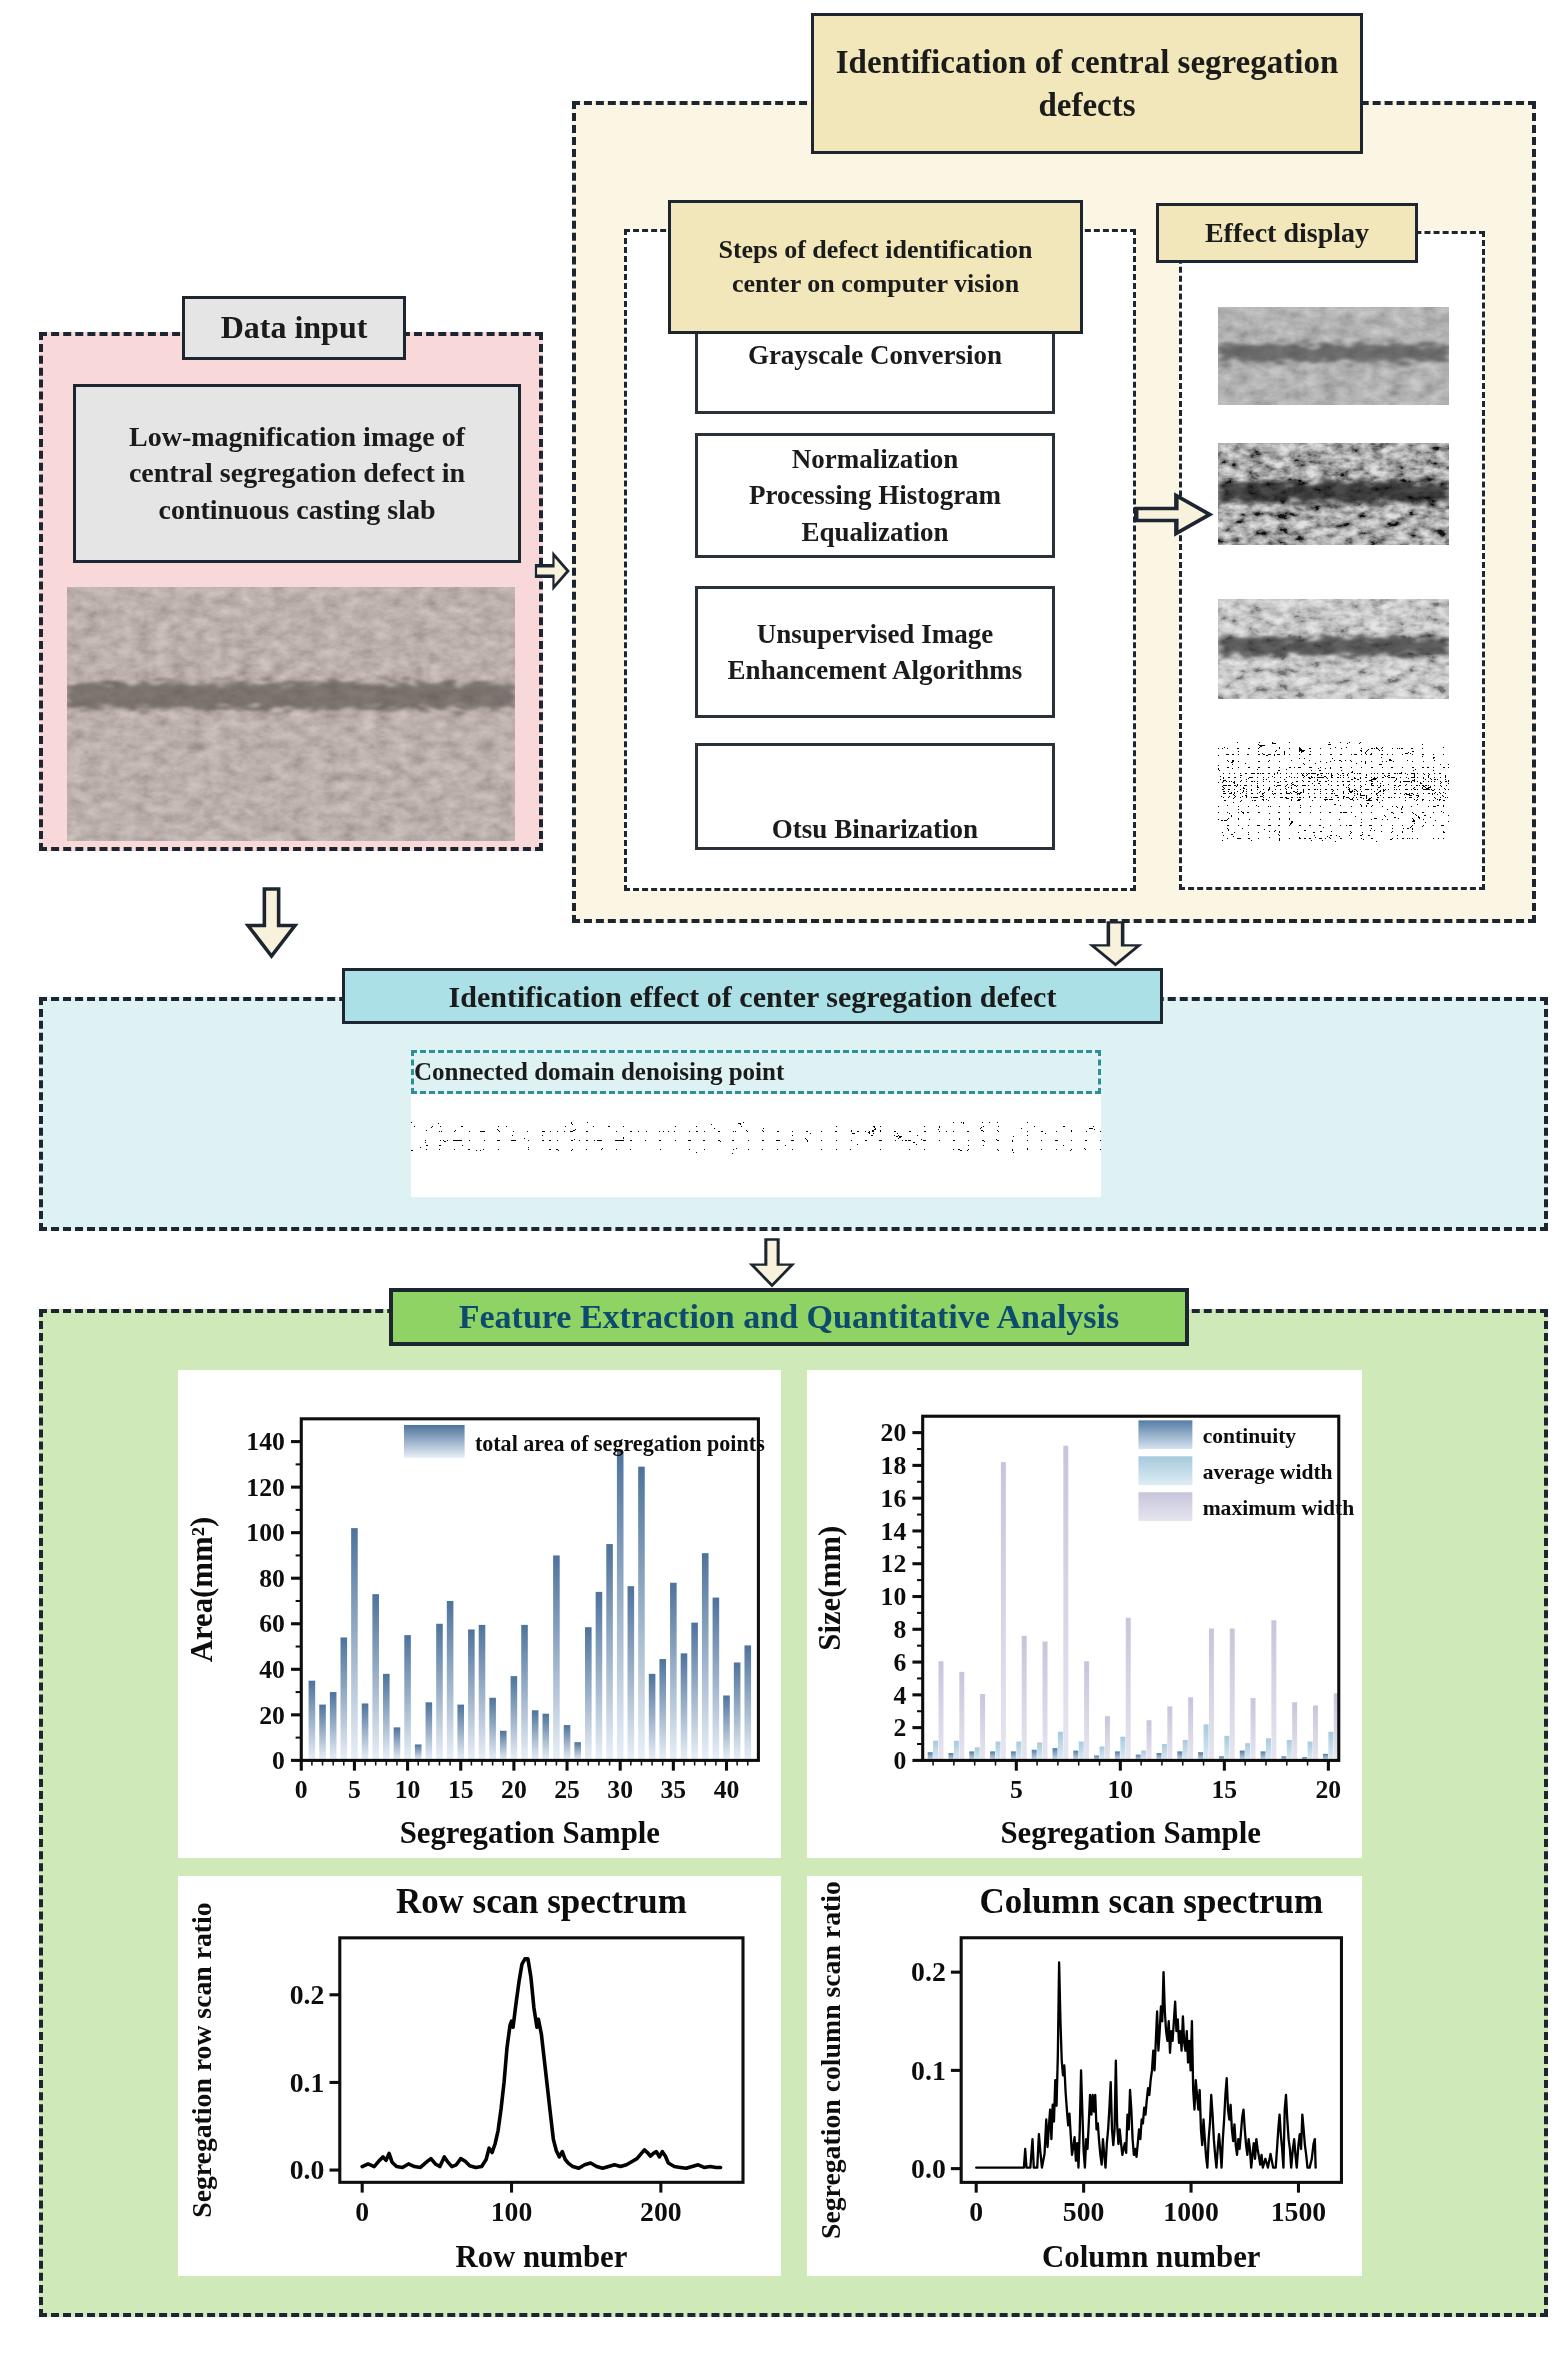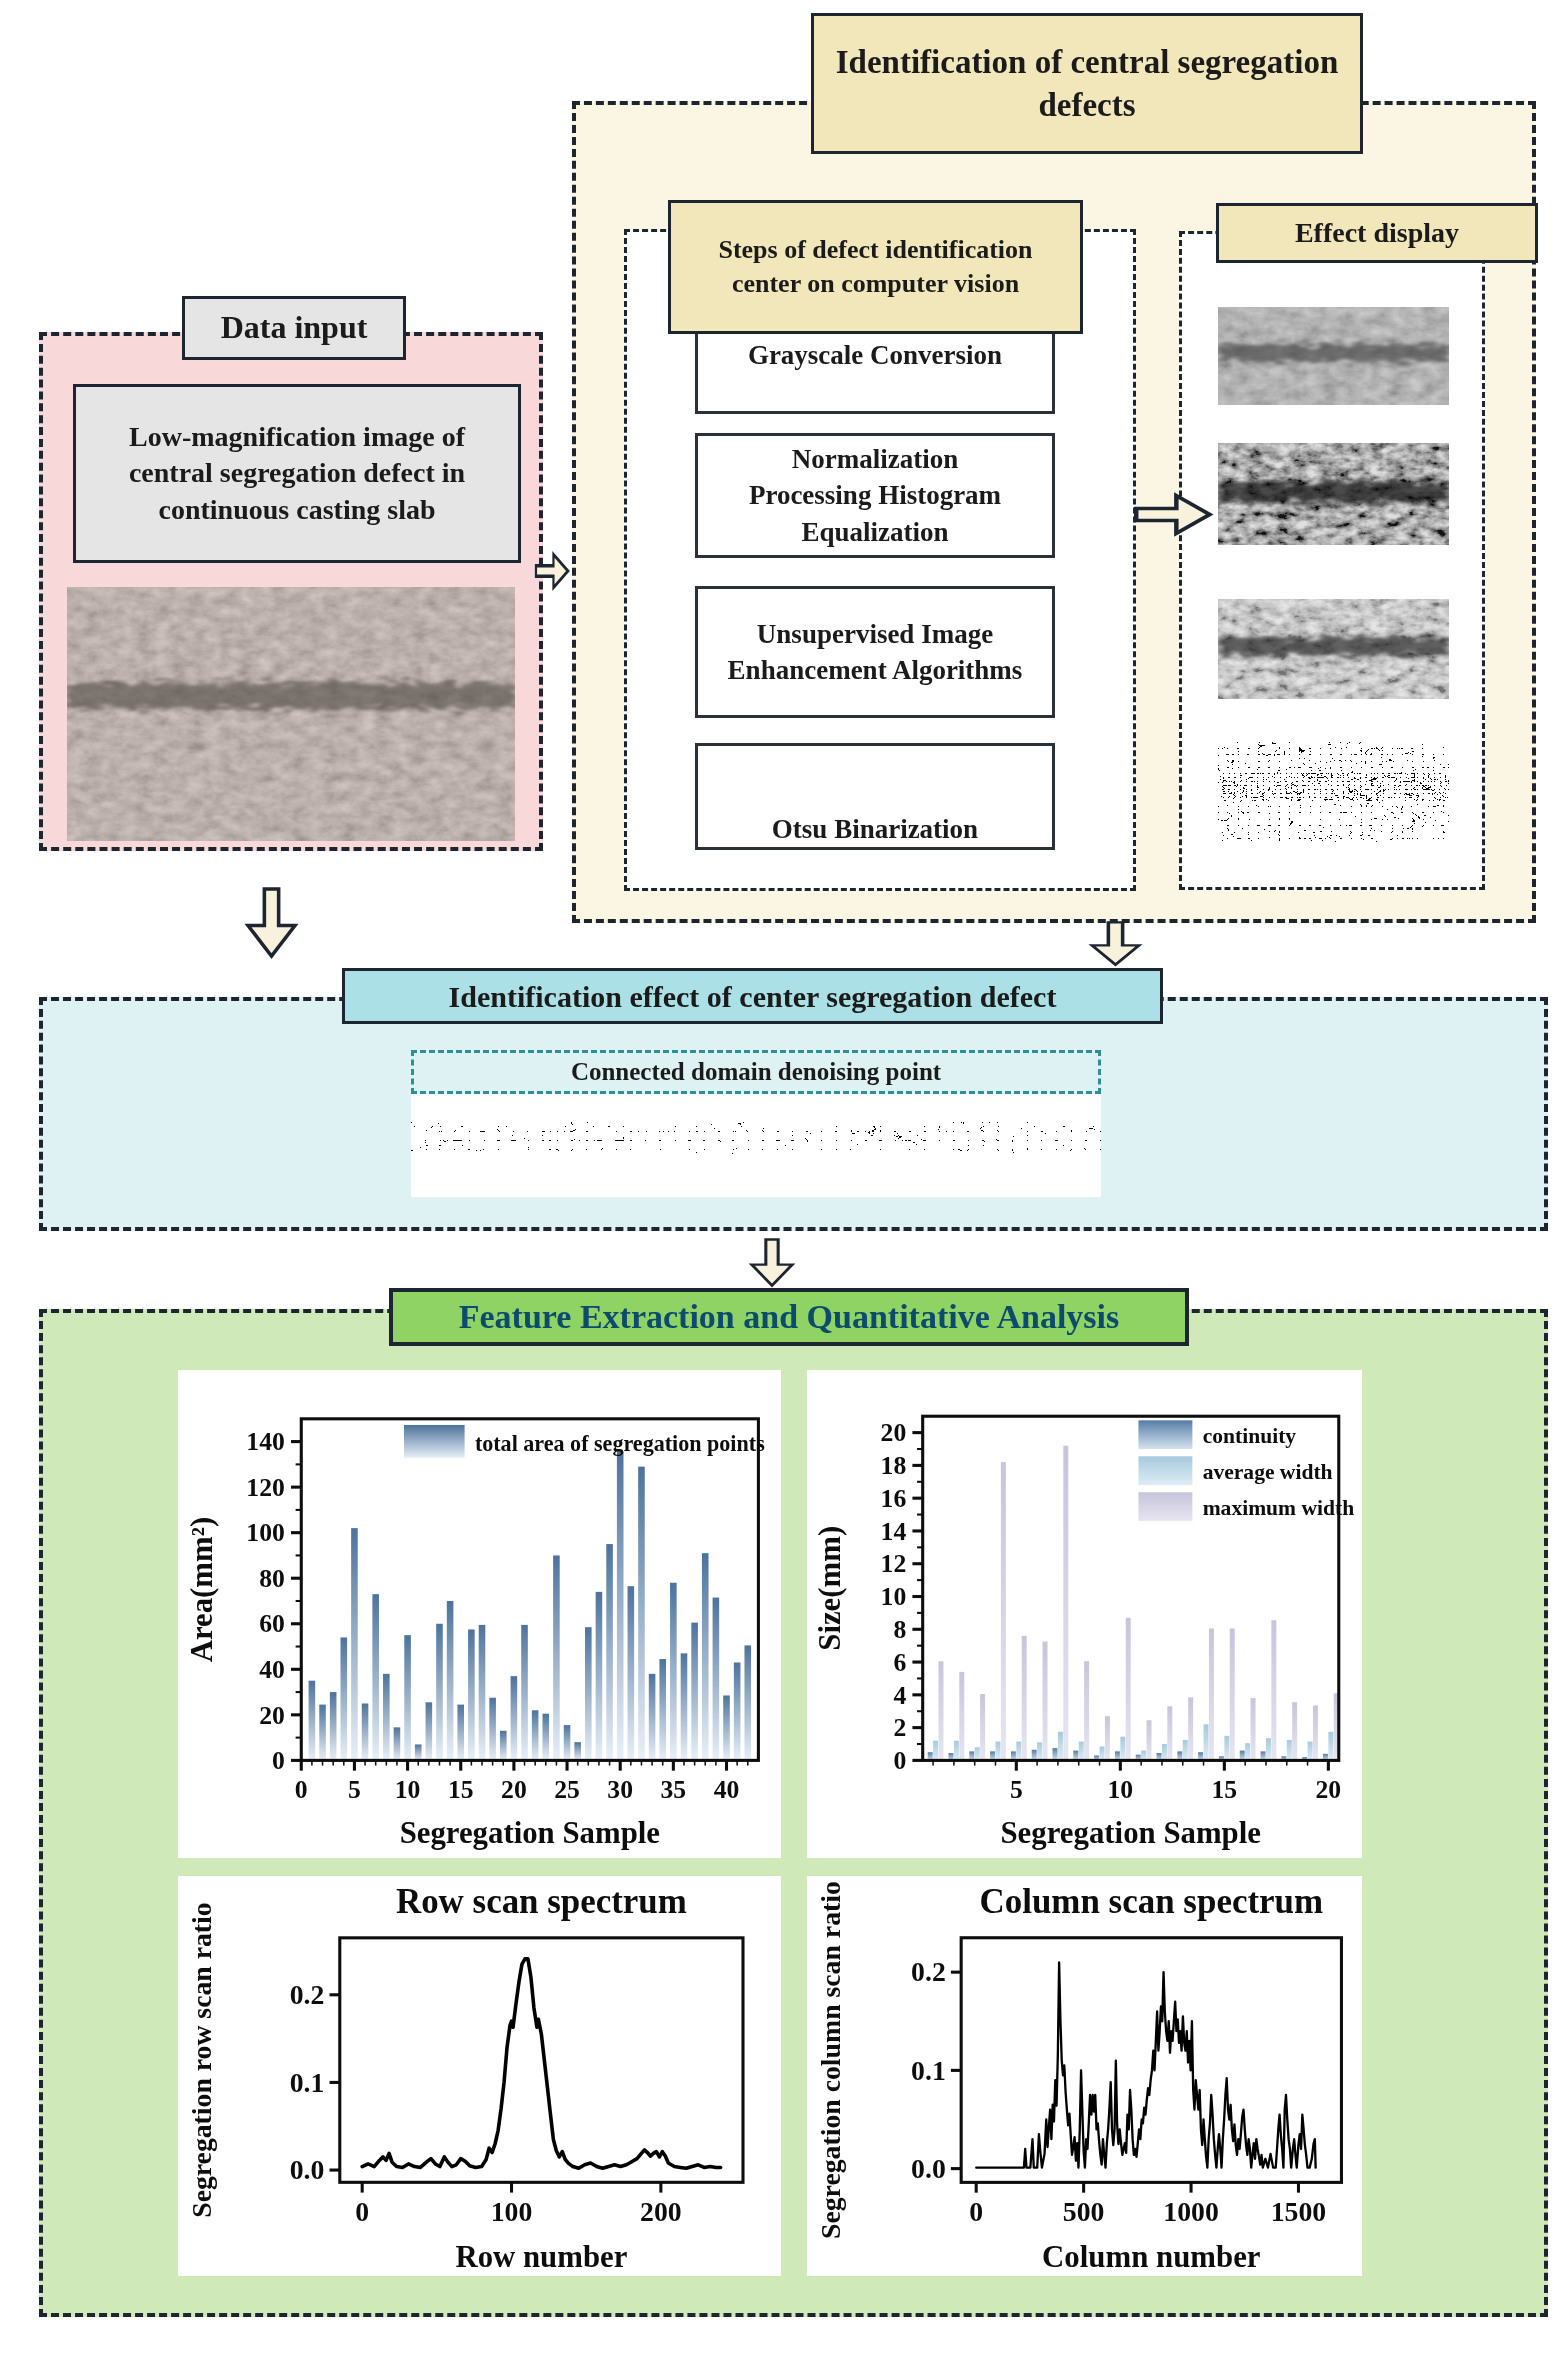--- a/index.html
+++ b/index.html
@@ -16,21 +16,21 @@
   .bg-khaki{background:#f1e7ba;}
   .bg-pinklight{background:#f9d8da;}
   .bg-pink{background:#e5e5e5;}
   .bg-cyan{background:#abe0e6;}
   .bg-cyanlight{background:#def2f4;}
   .bg-green{background:#8ed364;}
   .bg-greenlight{background:#cfeab8;}
   .bg-white{background:#ffffff;}
   .panel{position:absolute;background:#ffffff;z-index:4;}
   .teal-dash{position:absolute;box-sizing:border-box;border:3.1px dashed #2f8f96;display:flex;
-             align-items:center;justify-content:center;text-align:center;z-index:5;}
+             align-items:center;justify-content:flex-start;text-align:center;z-index:5;}
   svg.arrow{position:absolute;z-index:8;overflow:visible;}
   svg.tex{position:absolute;z-index:6;display:block;}
   .z1{z-index:1}.z2{z-index:2}
 </style>
 </head>
 <body>
 
 <svg width="0" height="0" style="position:absolute" aria-hidden="true">
 <defs>
   <linearGradient id="gradBar" x1="0" y1="0" x2="0" y2="1">
@@ -122,21 +122,21 @@
   <span>Normalization Processing Histogram Equalization</span>
 </div>
 <div class="stepbox" style="left:695px;top:586px;width:360px;height:132px;font-size:27px;padding:0 10px;">
   <span>Unsupervised Image Enhancement Algorithms</span>
 </div>
 <div class="stepbox" style="left:695px;top:743px;width:360px;height:107px;font-size:27px;padding:0 15.4px;align-items:flex-end;">
   <span>Otsu Binarization</span>
 </div>
 
 <div class="abs dashed-thin bg-white z2" style="left:1179px;top:231px;width:306px;height:659px;"></div>
-<div class="titlebox bg-khaki" style="left:1216px;top:203px;width:322px;height:60px;font-size:28px;">
+<div class="titlebox bg-khaki" style="left:1156px;top:203px;width:262px;height:60px;font-size:28px;">
   <span>Effect display</span>
 </div>
 
 <svg class="tex" viewBox="0 0 450 190" preserveAspectRatio="none" style="left:1218px;top:307px;width:231px;height:98px;">
   <rect width="450" height="190" fill="#a8a8a8"></rect>
   <rect width="450" height="190" filter="url(#fGrain)"></rect>
   <rect y="72" width="450" height="34" fill="#3a3a3a" opacity="0.6" filter="url(#fBand)"></rect>
 </svg>
 <svg class="tex" viewBox="0 0 450 199" preserveAspectRatio="none" style="left:1218px;top:443px;width:231px;height:102px;">
   <rect width="450" height="199" fill="#5f5f5f"></rect>

